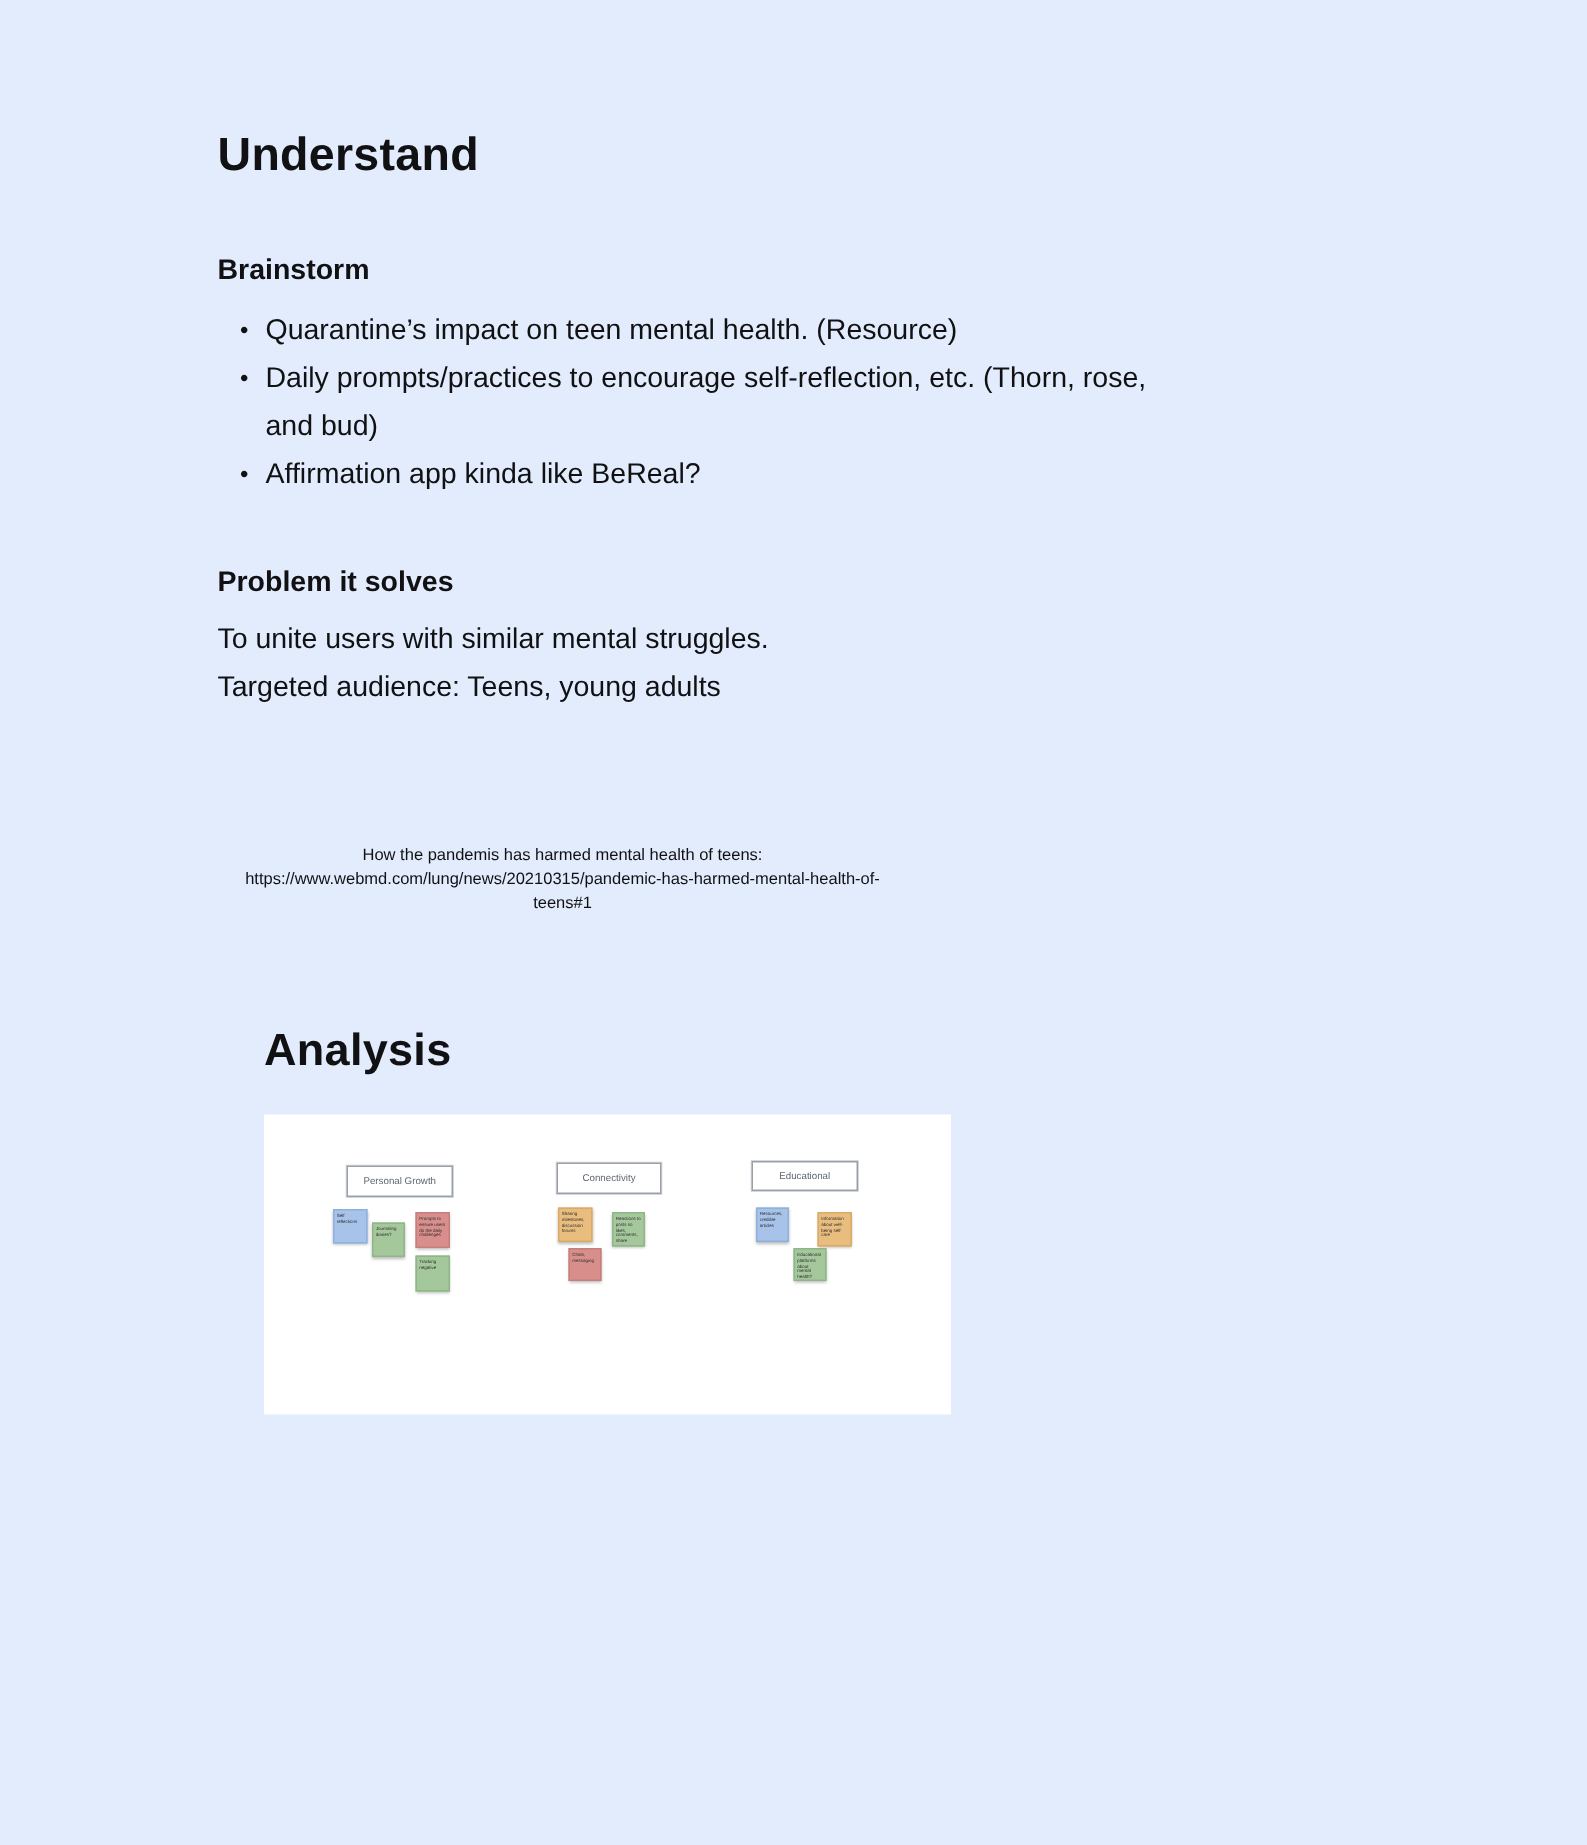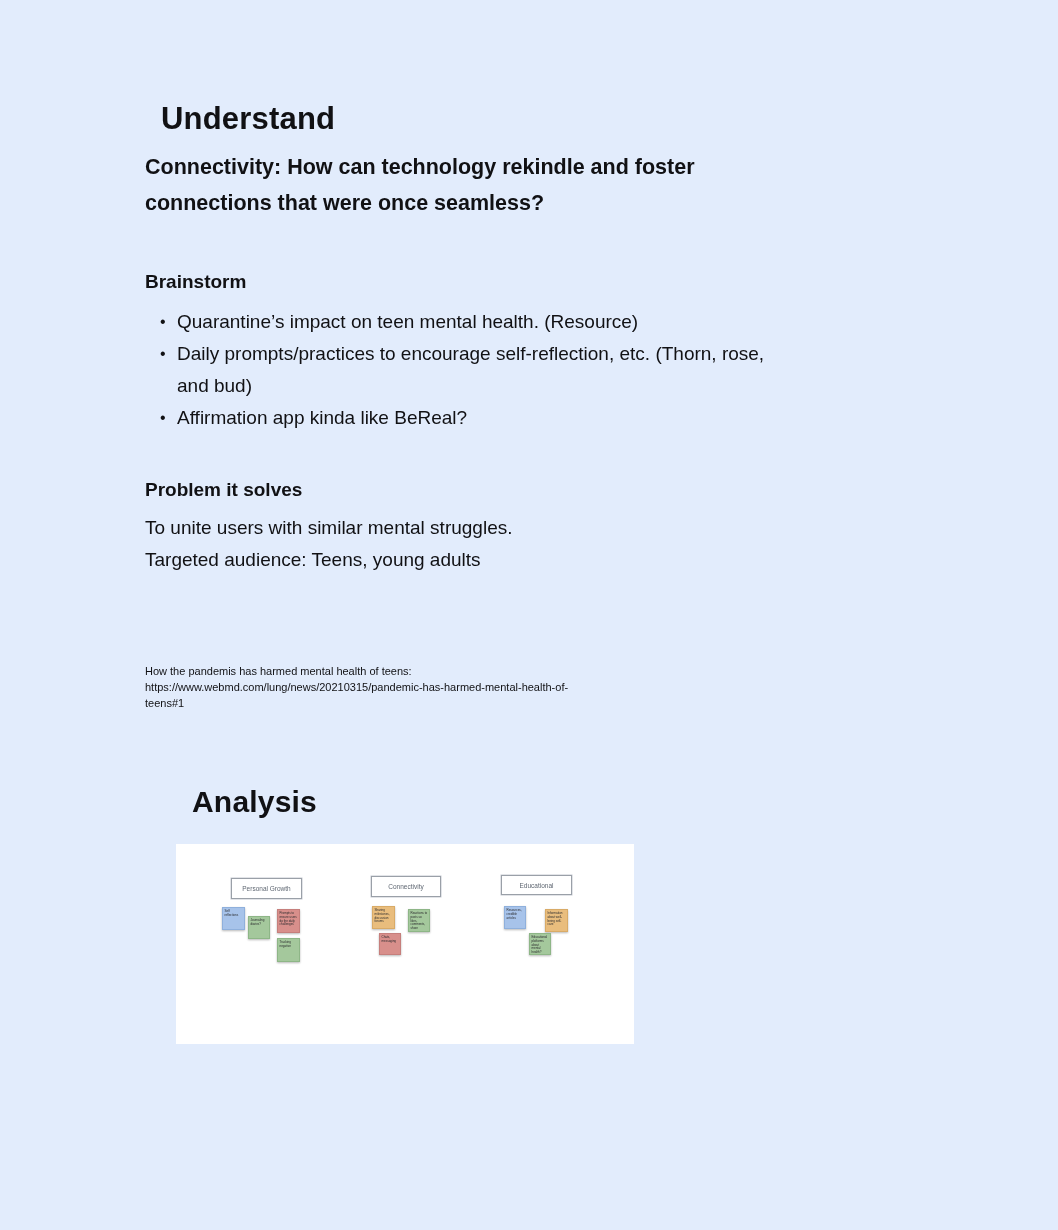--- a/index.html
+++ b/index.html
@@ -8,21 +8,21 @@
     width: 1058px;
     height: 1230px;
     background: #e2ecfc;
     font-family: "Liberation Sans", sans-serif;
     color: #111114;
     overflow: hidden;
   }
   .page { padding: 86px 0 0 145px; }
 
   .h1 {
-    margin: 16px;
+    margin: 0;
     font-weight: 800;
     letter-spacing: 0.2px;
     line-height: 1.1;
   }
   .h1-understand { font-size: 31px; margin-bottom: 13px; }
   .h1-research  { font-size: 33px; }
   .h1-analysis  { font-size: 30px; }
 
   .subtitle {
     margin: 0;
@@ -63,20 +63,21 @@
   .body-line { margin: 0; font-size: 19px; line-height: 32px; }
   .problem-body { margin-top: 8px; }
 
   .section-research { margin-top: 88px; }
   .research-text {
     margin: 26px 0 0;
     font-size: 11px;
     line-height: 15.7px;
     max-width: 460px;
     white-space: pre-line;
+    text-align: center;
   }
   .research-text + .research-text { margin-top: 17px; }
 
   .section-analysis { margin-top: 74px; padding-left: 31px; }
 
   .board {
     position: relative;
     margin-top: 26px;
     width: 458px;
     height: 200px;
@@ -108,21 +109,20 @@
   .note-red    { background: #d88f8b; border: 0.5px solid #c67f7c; }
   .note-orange { background: #e9bd7d; border: 0.5px solid #d9ab67; }
 </style>
 </head>
 <body>
 
 <div class="page">
 
   <section>
     <h1 class="h1 h1-understand">Understand</h1>
-    <p class="subtitle">Connectivity: How can technology rekindle and foster connections that were once seamless?</p>
 
     <h3 class="h3 h3-brainstorm">Brainstorm</h3>
     <ul class="bullets">
       <li>Quarantine’s impact on teen mental health. (Resource)</li>
       <li>Daily prompts/practices to encourage self-reflection, etc. (Thorn, rose, and bud)</li>
       <li>Affirmation app kinda like BeReal?</li>
     </ul>
 
     <h3 class="h3 h3-problem">Problem it solves</h3>
     <div class="problem-body">

